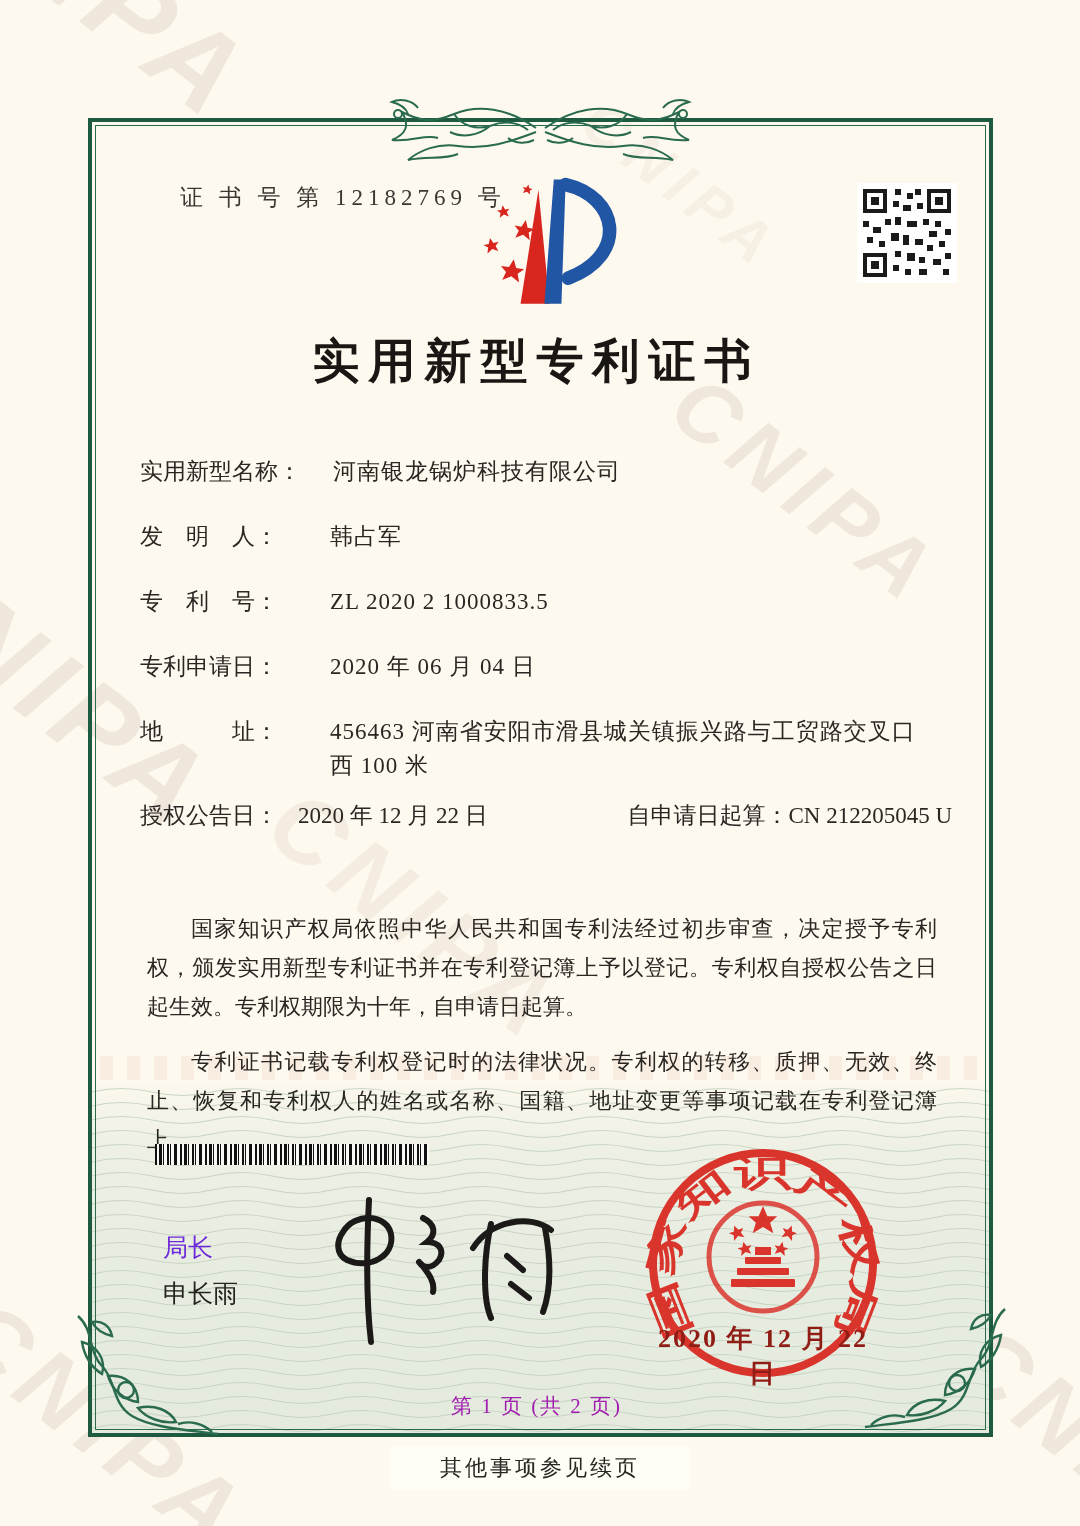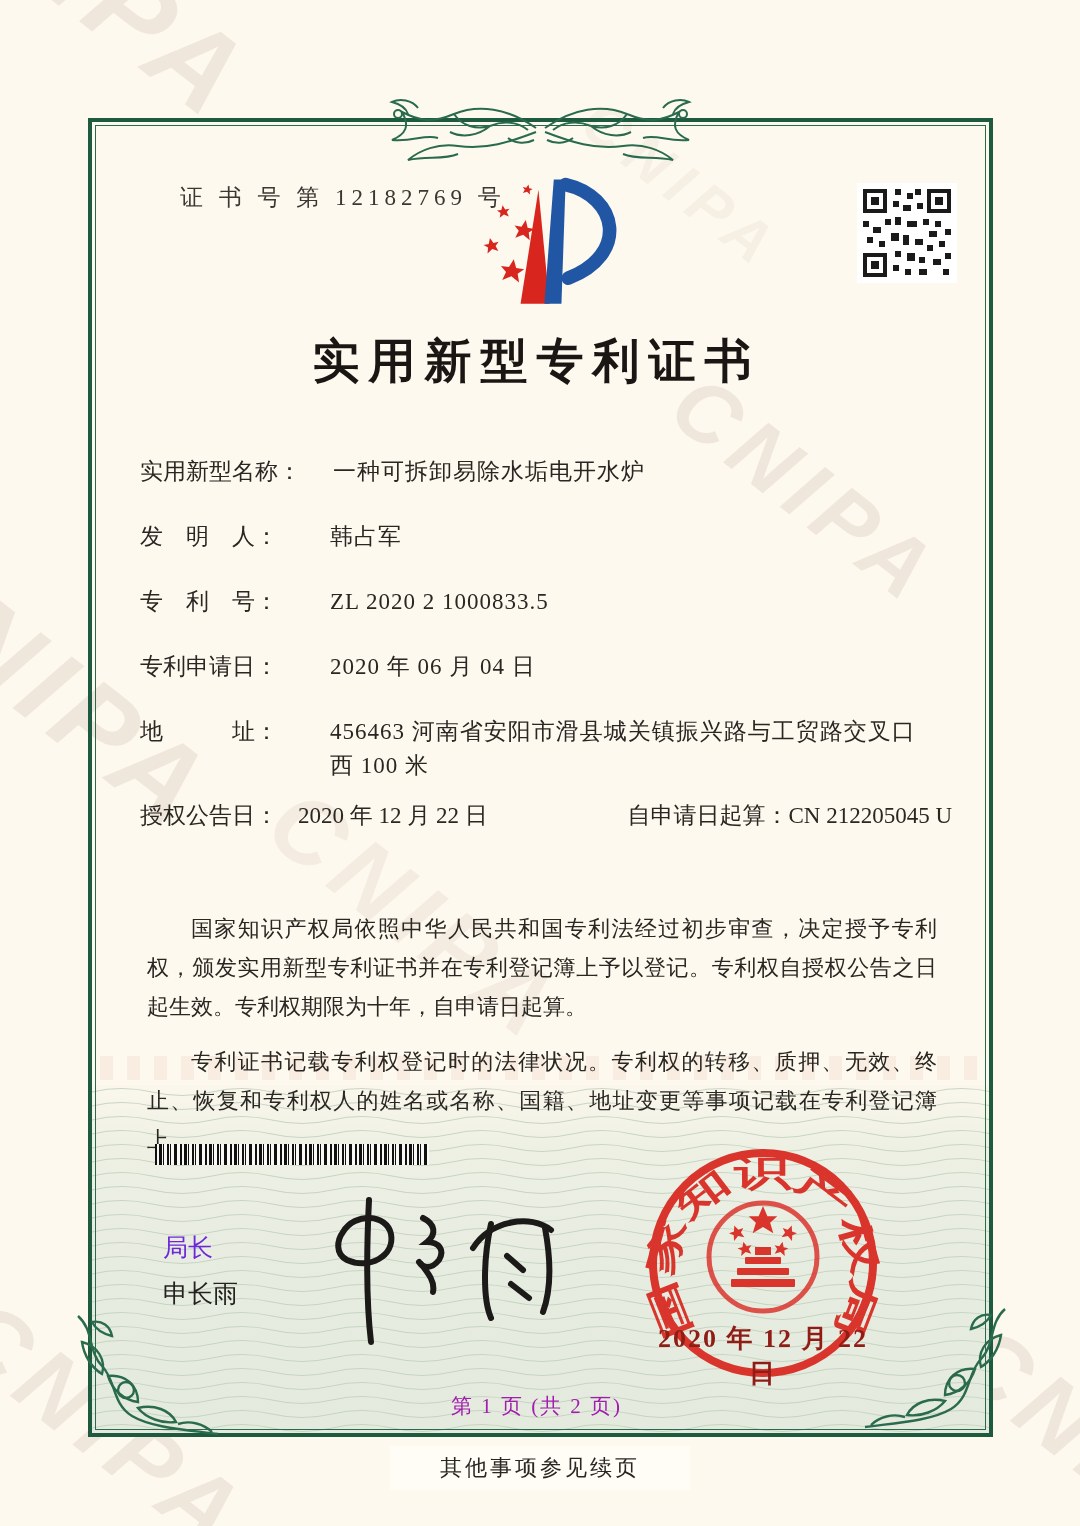--- a/index.html
+++ b/index.html
@@ -181,21 +181,21 @@
     <polygon points="97,16 110,150 76,150" fill="#d8261e"></polygon>
     <polygon points="115,4 129,4 124,150 104,150" fill="#2156a5"></polygon>
     <path d="M129,10 C190,24 204,92 132,120" fill="none" stroke="#2156a5" stroke-width="16" stroke-linecap="round"></path>
   </svg>
 
   <div class="title">实用新型专利证书</div>
 
   <div class="fields">
     <div class="frow">
         <span class="flabel">实用新型名称：</span>
-        <span class="fvalue">一种可拆卸易除水垢电开水炉</span>
+        <span class="fvalue">河南银龙锅炉科技有限公司</span>
       </div>
     <div class="frow">
         <span class="flabel">发　明　人：</span>
         <span class="fvalue">韩占军</span>
       </div>
     <div class="frow">
         <span class="flabel">专　利　号：</span>
         <span class="fvalue">ZL 2020 2 1000833.5</span>
       </div>
     <div class="frow">

